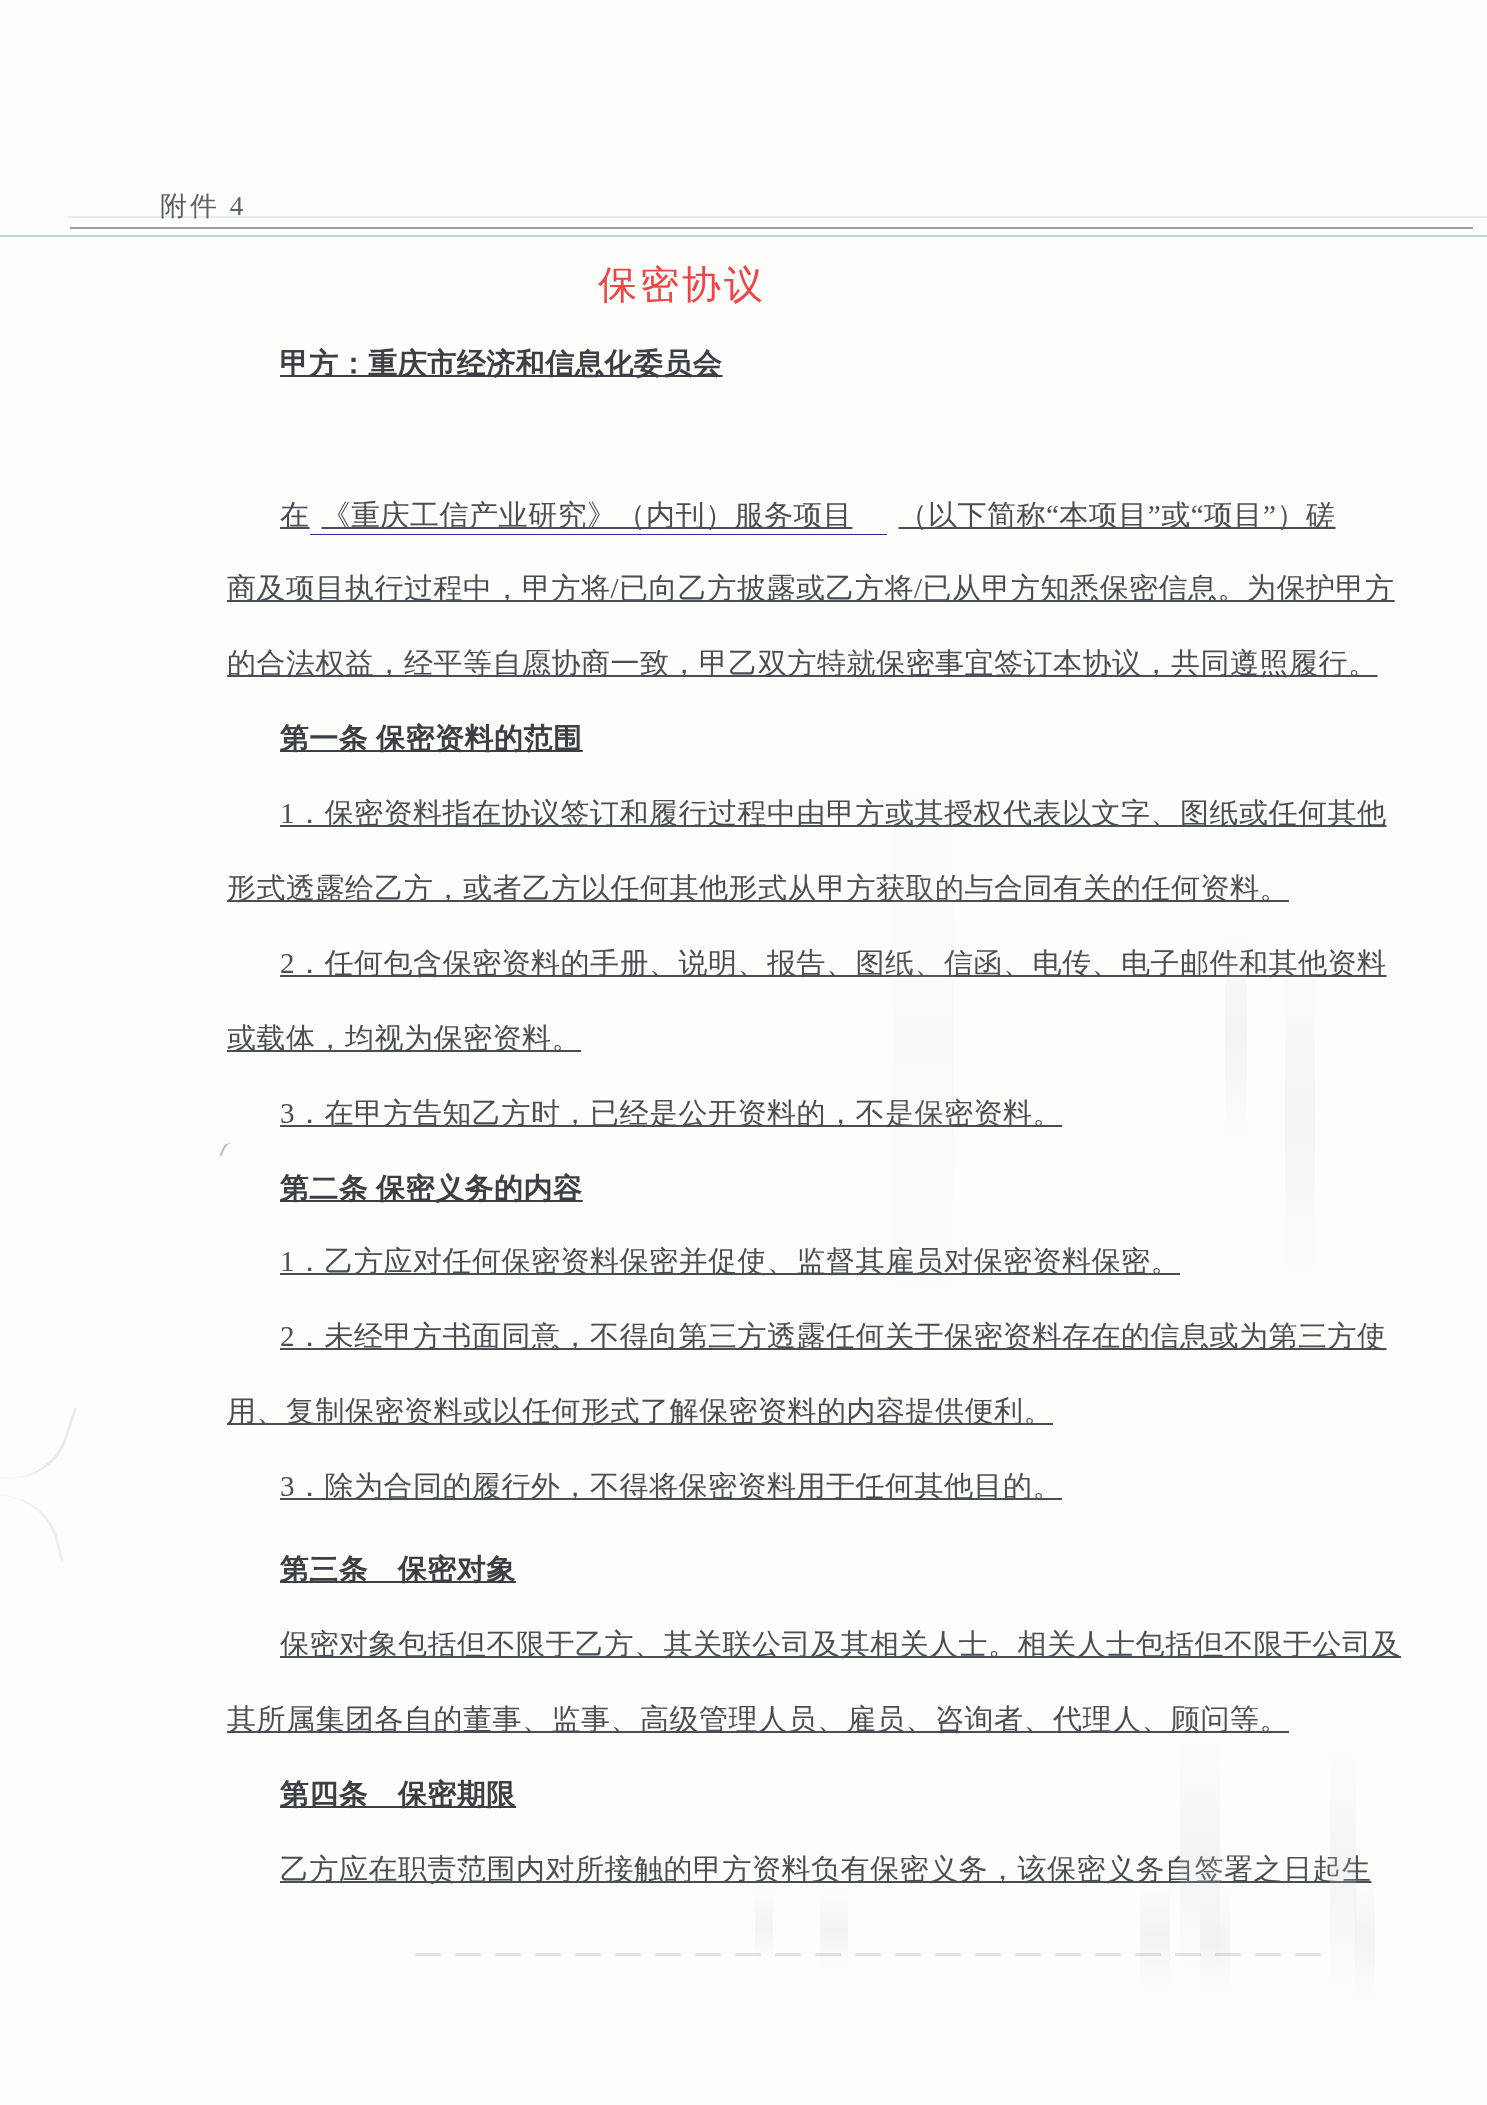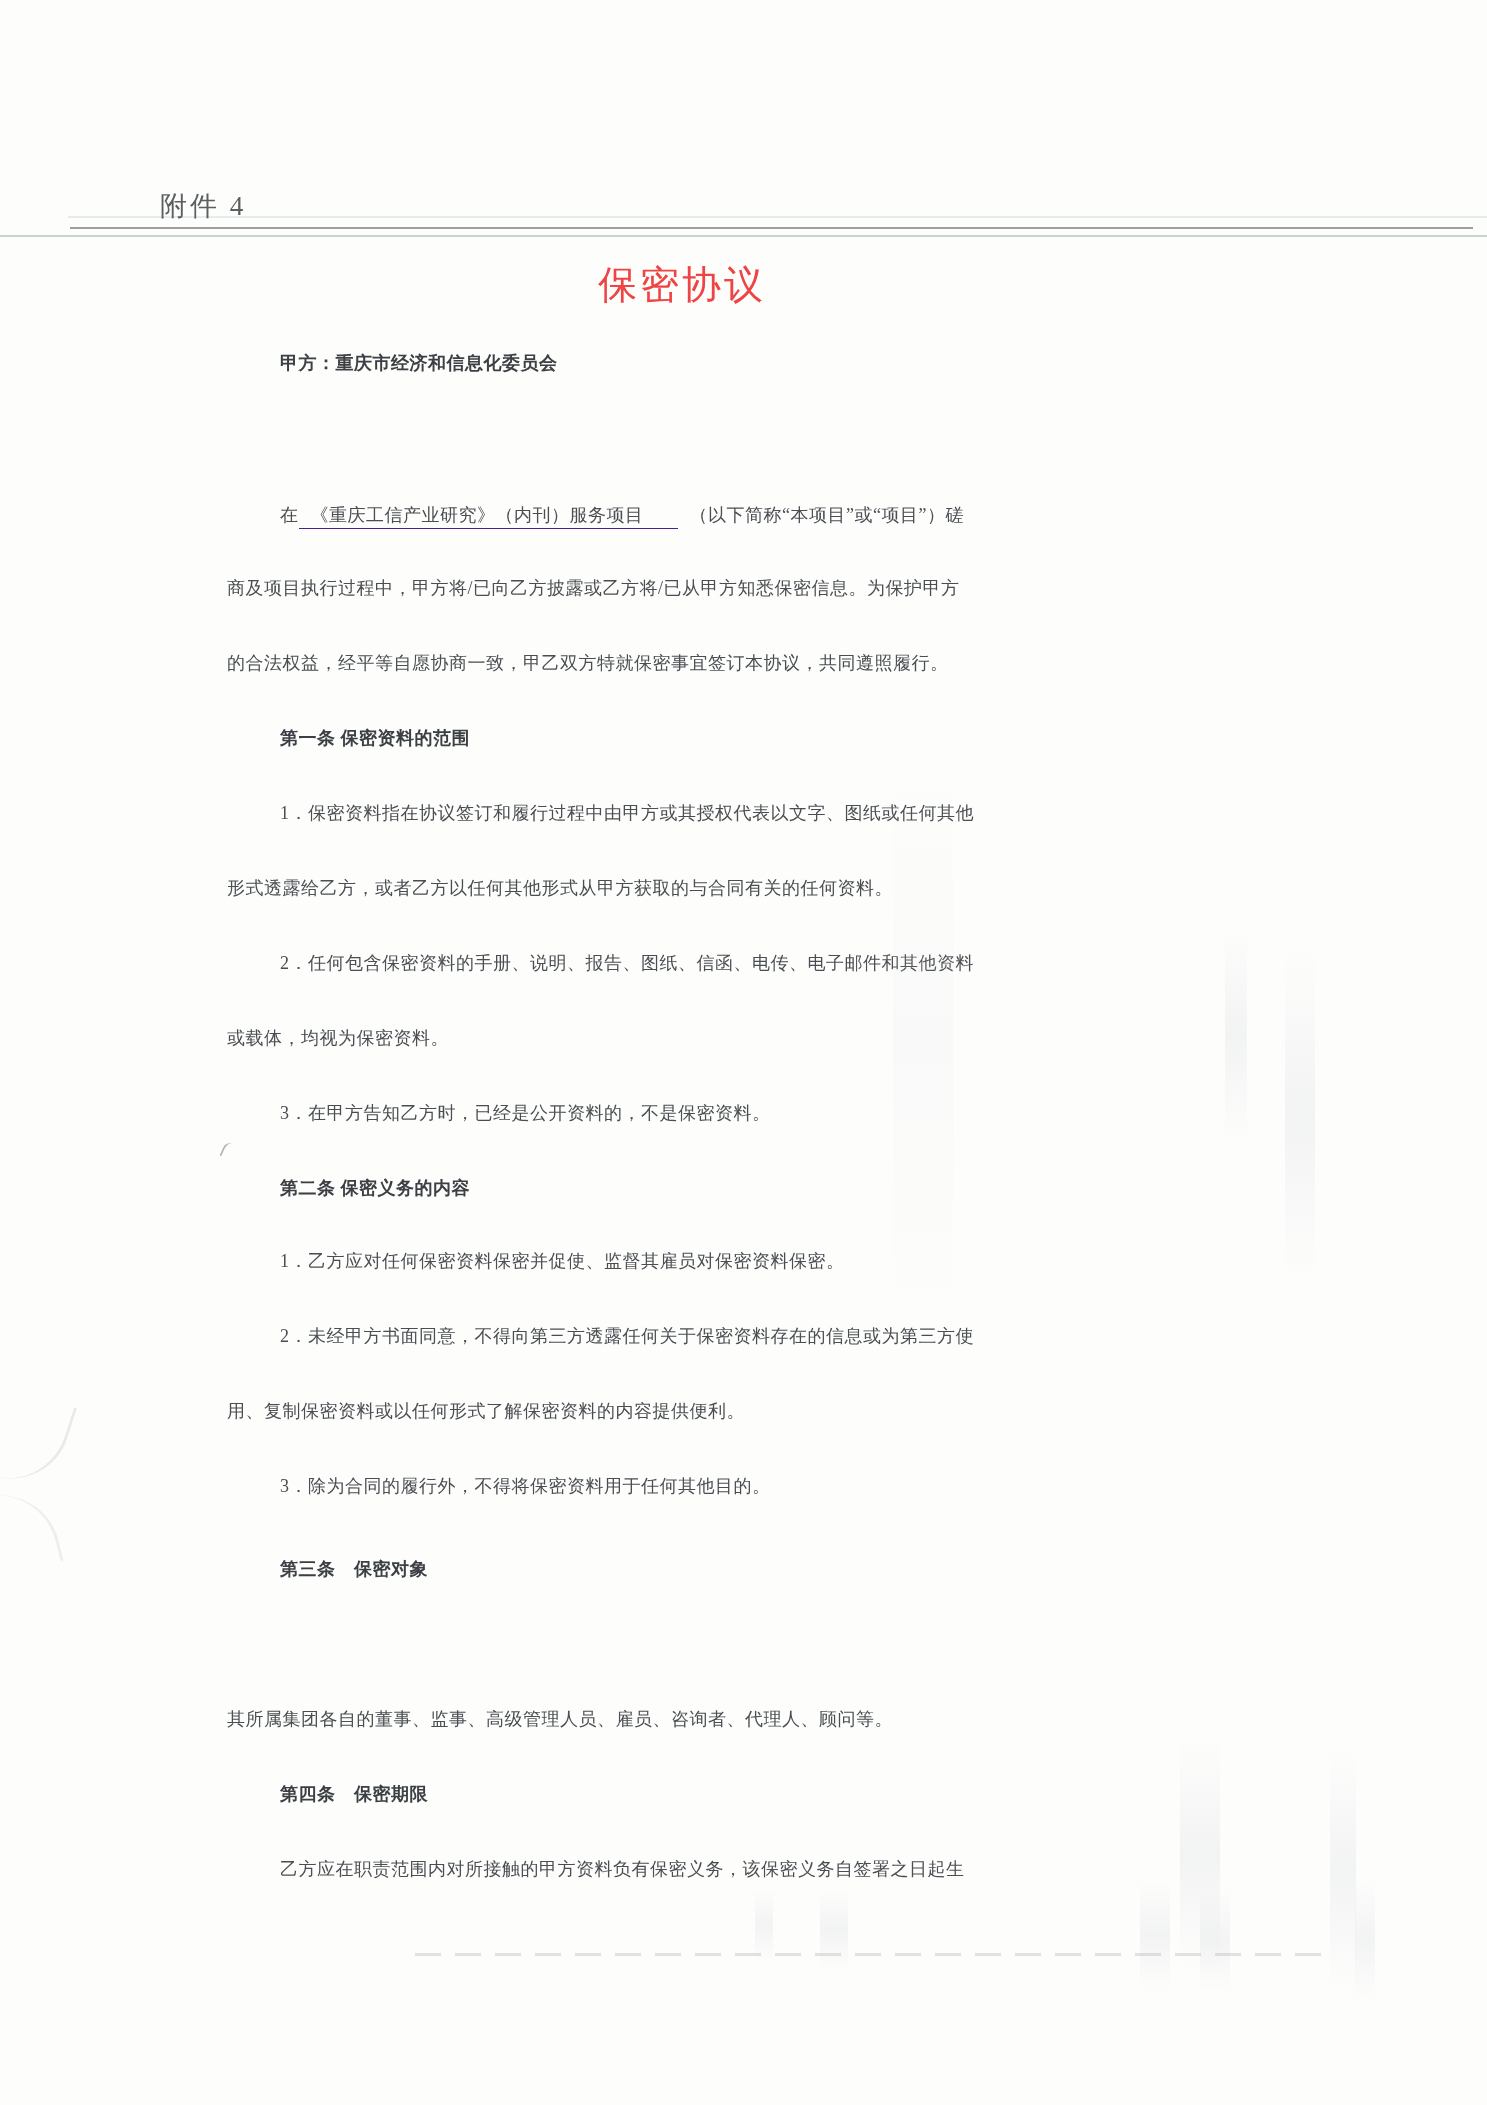--- a/index.html
+++ b/index.html
@@ -25,24 +25,25 @@
   }
   .doc-title {
     position: absolute; top: 258px; left: 682px;
     transform: translateX(-50%);
     font-size: 39px; font-weight: 400; color: #ef4444;
     letter-spacing: 3px; white-space: nowrap;
   }
 
   .line {
     position: absolute;
-    font-size: 18px; line-height: 37px;
+    font-size: 29px; line-height: 37px;
     letter-spacing: 0.5px;
     color: #4a4e52;
     white-space: nowrap;
+    text-decoration: underline;
   }
   .indent { left: 280px; }
   .flush  { left: 227px; }
   .bold   { font-weight: 700; color: #3c4044; }
 
   .u-seg {
     border-bottom: 1px solid #4c1d95;
     padding: 0 34px 3px 12px;
   }
   .after-u { margin-left: 12px; }
@@ -110,20 +111,21 @@
   <div class="line flush" style="top:1020px">或载体，均视为保密资料。</div>
   <div class="line indent" style="top:1095px">3．在甲方告知乙方时，已经是公开资料的，不是保密资料。</div>
 
   <div class="line indent bold" style="top:1170px">第二条 保密义务的内容</div>
   <div class="line indent" style="top:1243px">1．乙方应对任何保密资料保密并促使、监督其雇员对保密资料保密。</div>
   <div class="line indent" style="top:1318px">2．未经甲方书面同意，不得向第三方透露任何关于保密资料存在的信息或为第三方使</div>
   <div class="line flush" style="top:1393px">用、复制保密资料或以任何形式了解保密资料的内容提供便利。</div>
   <div class="line indent" style="top:1468px">3．除为合同的履行外，不得将保密资料用于任何其他目的。</div>
 
   <div class="line indent bold" style="top:1551px">第三条　保密对象</div>
+  <div class="line indent" style="top:1626px">保密对象包括但不限于乙方、其关联公司及其相关人士。相关人士包括但不限于公司及</div>
   <div class="line flush" style="top:1701px">其所属集团各自的董事、监事、高级管理人员、雇员、咨询者、代理人、顾问等。</div>
 
   <div class="line indent bold" style="top:1776px">第四条　保密期限</div>
   <div class="line indent" style="top:1851px">乙方应在职责范围内对所接触的甲方资料负有保密义务，该保密义务自签署之日起生</div>
 
   <div class="smudge sv s1"></div>
   <div class="smudge sv s2"></div>
   <div class="smudge sv s3"></div>
   <div class="smudge sv s4"></div>
   <div class="smudge sv s5"></div>

